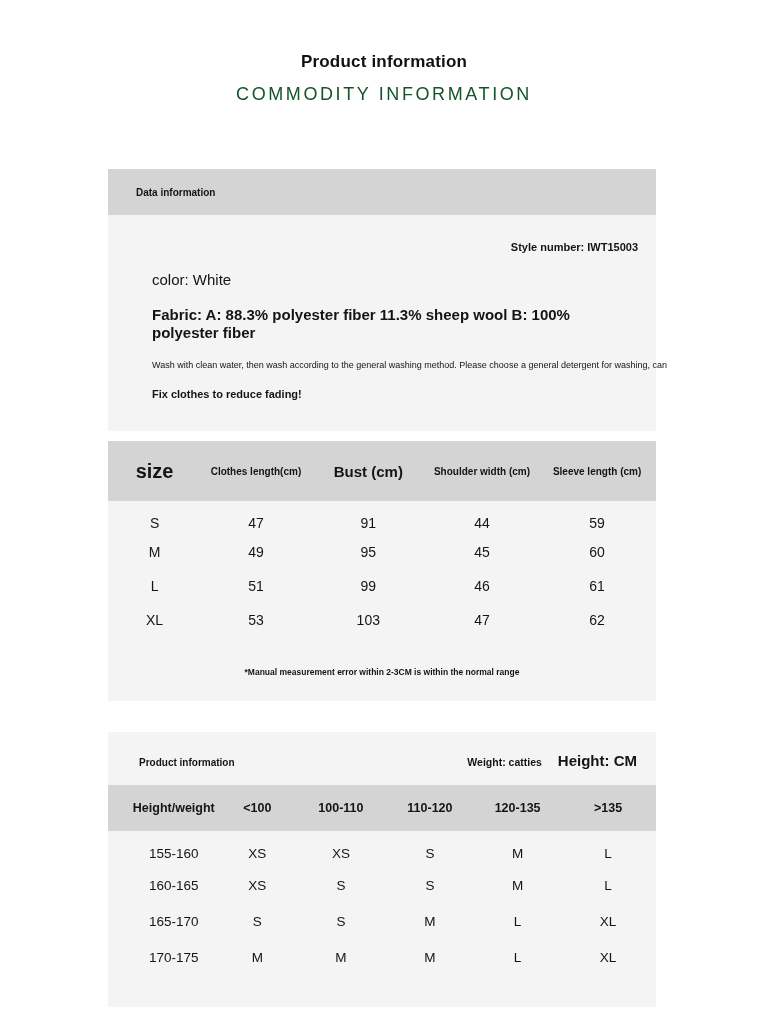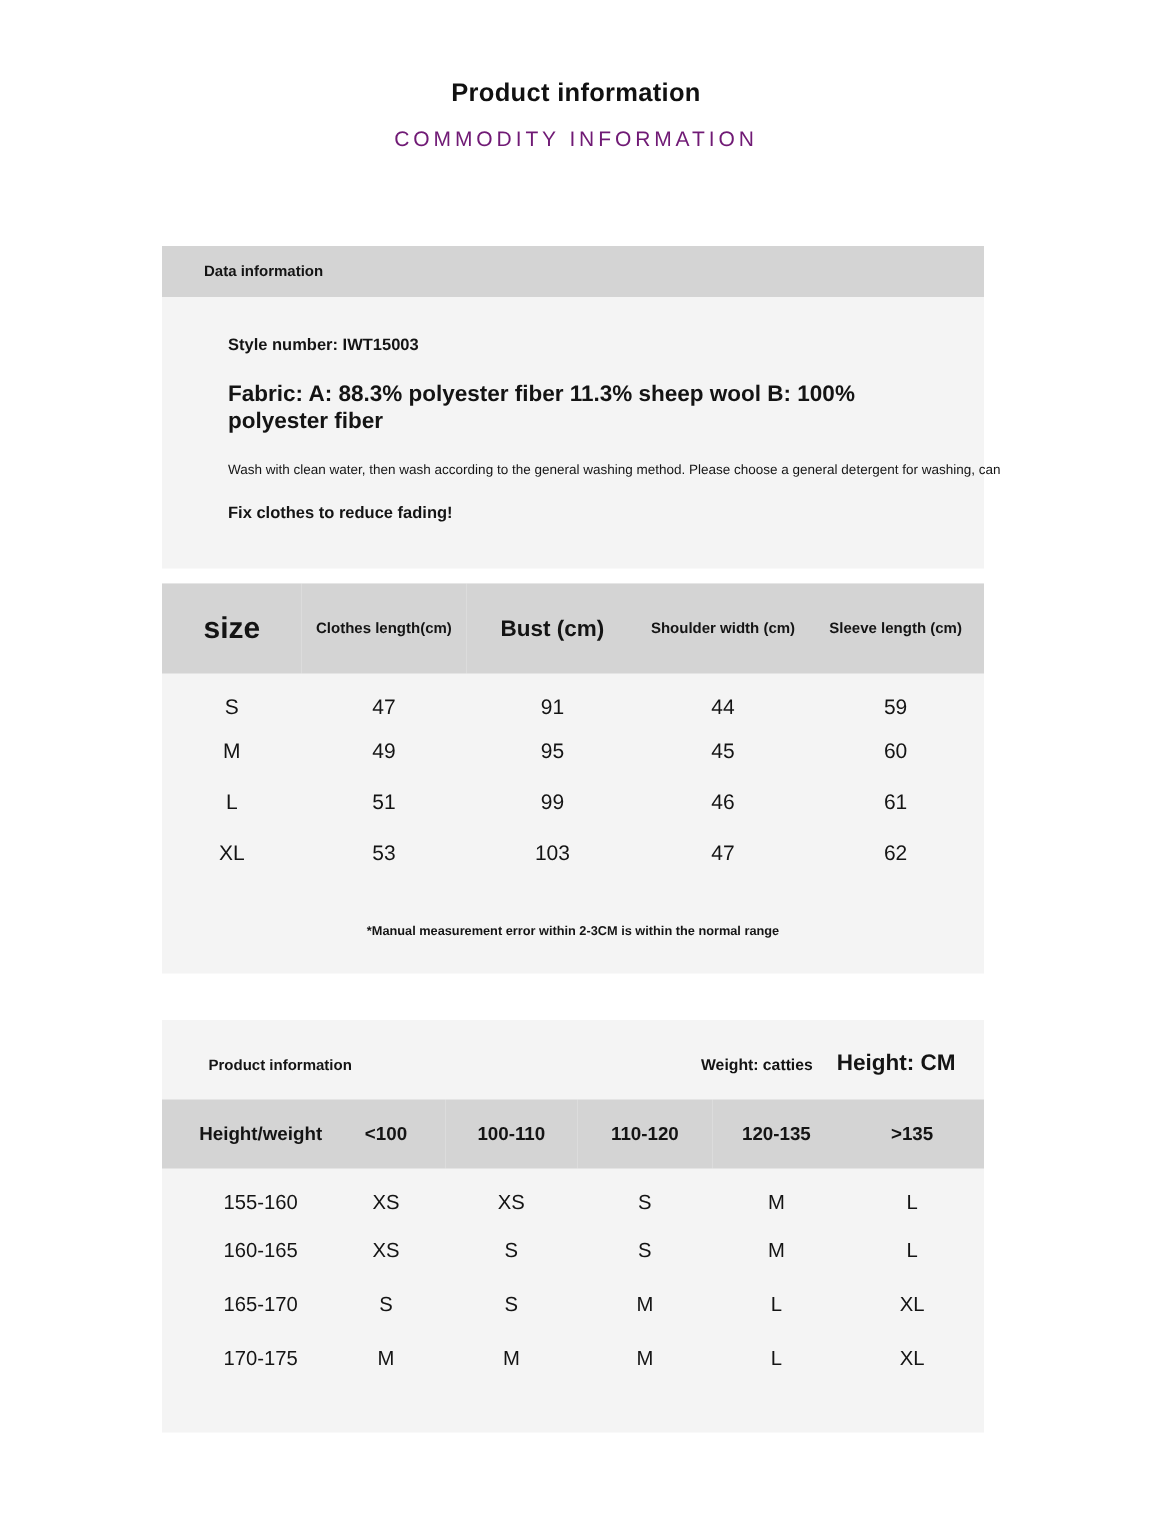--- a/index.html
+++ b/index.html
@@ -14,43 +14,43 @@
   :root {
     --bar: #d4d4d4;
     --panel: #f4f4f4;
   }
 
   
   .page-header { text-align: center; padding-top: 52px; }
   .page-title { font-size: 17px; font-weight: 700; letter-spacing: 0.2px; color: #111; }
   .page-subtitle {
     margin-top: 12px;
-    font-size: 14px;
+    font-size: 18px;
     font-weight: 400;
     letter-spacing: 2.6px;
-    color: #701a75;
+    color: #14532d;
   }
 
   .container { width: 548px; margin-left: 108px; }
 
   
   .sec-datainfo { margin-top: 64px; }
   .gray-bar {
     background: var(--bar);
-    height: 34px;
+    height: 46px;
     display: flex;
     align-items: center;
     padding-left: 28px;
     font-size: 10px;
     font-weight: 700;
   }
   .panel { background: var(--panel); }
   .datainfo-body { padding: 14px 18px 30px 44px; }
   .datainfo-body p { line-height: 1.2; }
-  .line-style  { font-size: 11px;   font-weight: 600; margin-top: 12px; }
+  .line-style  { font-size: 11px;   font-weight: 600; margin-top: 12px; text-align: right; }
   .line-color  { font-size: 15px;   font-weight: 500; margin-top: 17px; }
   .line-fabric { font-size: 15px; font-weight: 600; margin-top: 17px; }
   .line-wash   { font-size: 9px;    font-weight: 500; margin-top: 18px; white-space: nowrap; }
   .line-fix    { font-size: 11px;   font-weight: 600; margin-top: 17px; }
 
   
   .sec-size { margin-top: 10px; }
   table { width: 100%; border-collapse: collapse; table-layout: fixed; }
   thead th {
     background: var(--bar);
@@ -114,20 +114,21 @@
   <h1 class="page-title">Product information</h1>
   <h2 class="page-subtitle">COMMODITY INFORMATION</h2>
 </header>
 
 <main class="container">
 
   <section class="sec-datainfo">
     <div class="gray-bar">Data information</div>
     <div class="panel datainfo-body">
       <p class="line-style">Style number: IWT15003</p>
+      <p class="line-color">color: White</p>
       <p class="line-fabric">Fabric: A: 88.3% polyester fiber 11.3% sheep wool B: 100% polyester fiber</p>
       <p class="line-wash">Wash with clean water, then wash according to the general washing method. Please choose a general detergent for washing, can</p>
       <p class="line-fix">Fix clothes to reduce fading!</p>
     </div>
   </section>
 
   <section class="sec-size panel">
     <table class="size-table">
       <colgroup>
         <col class="c1">

